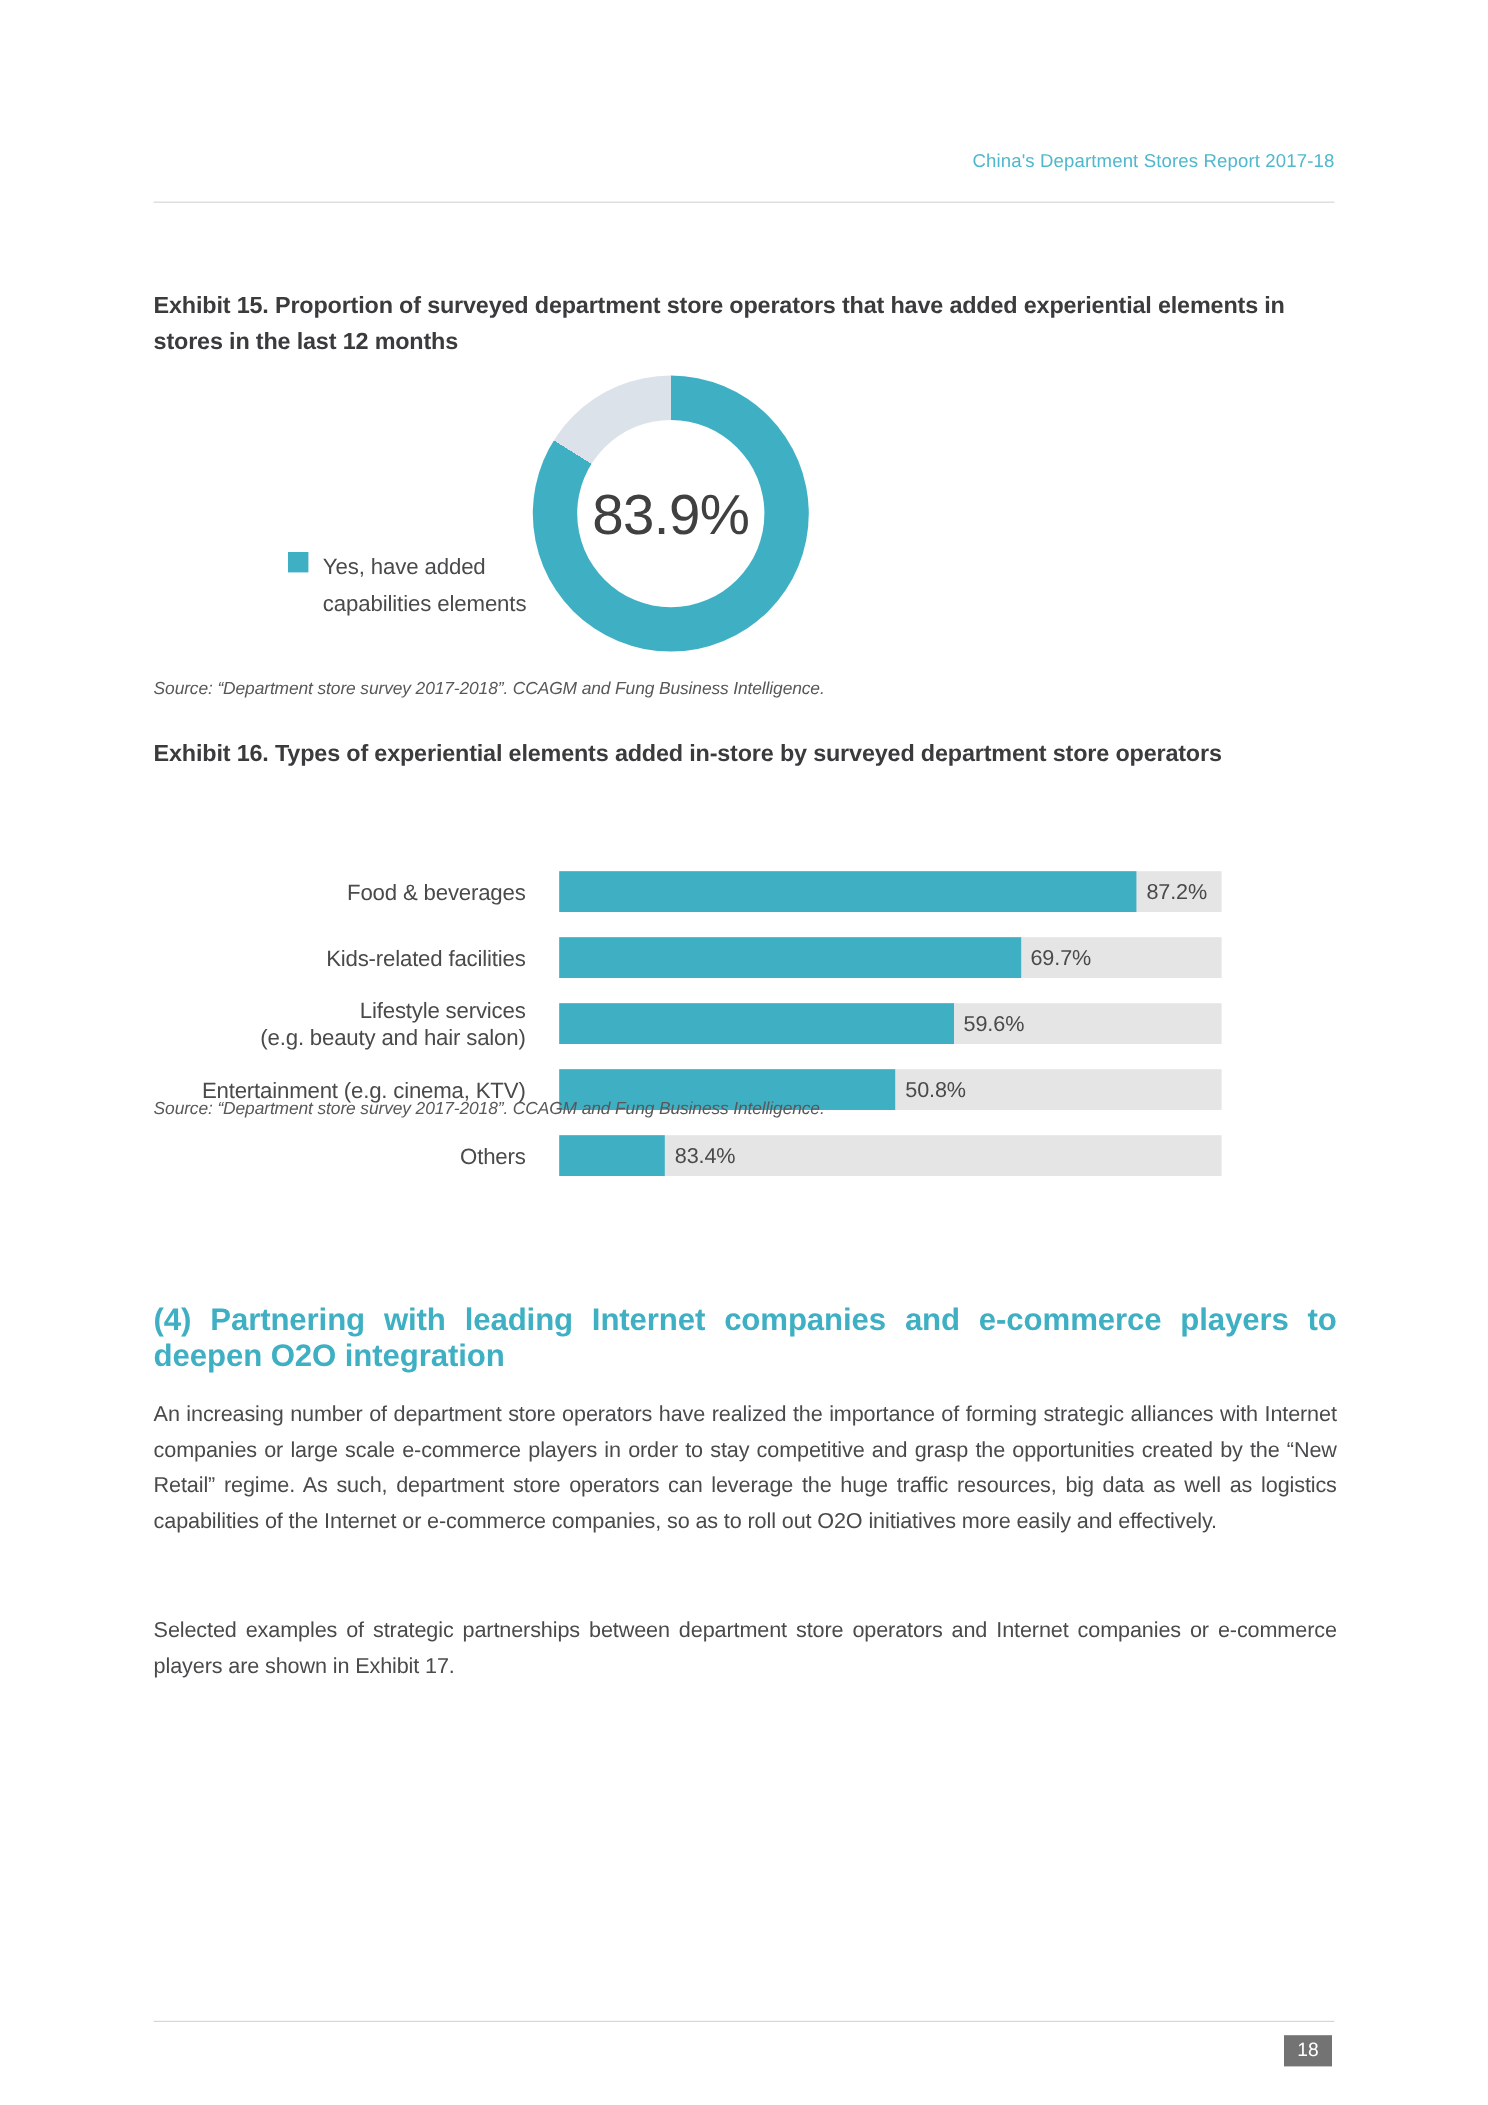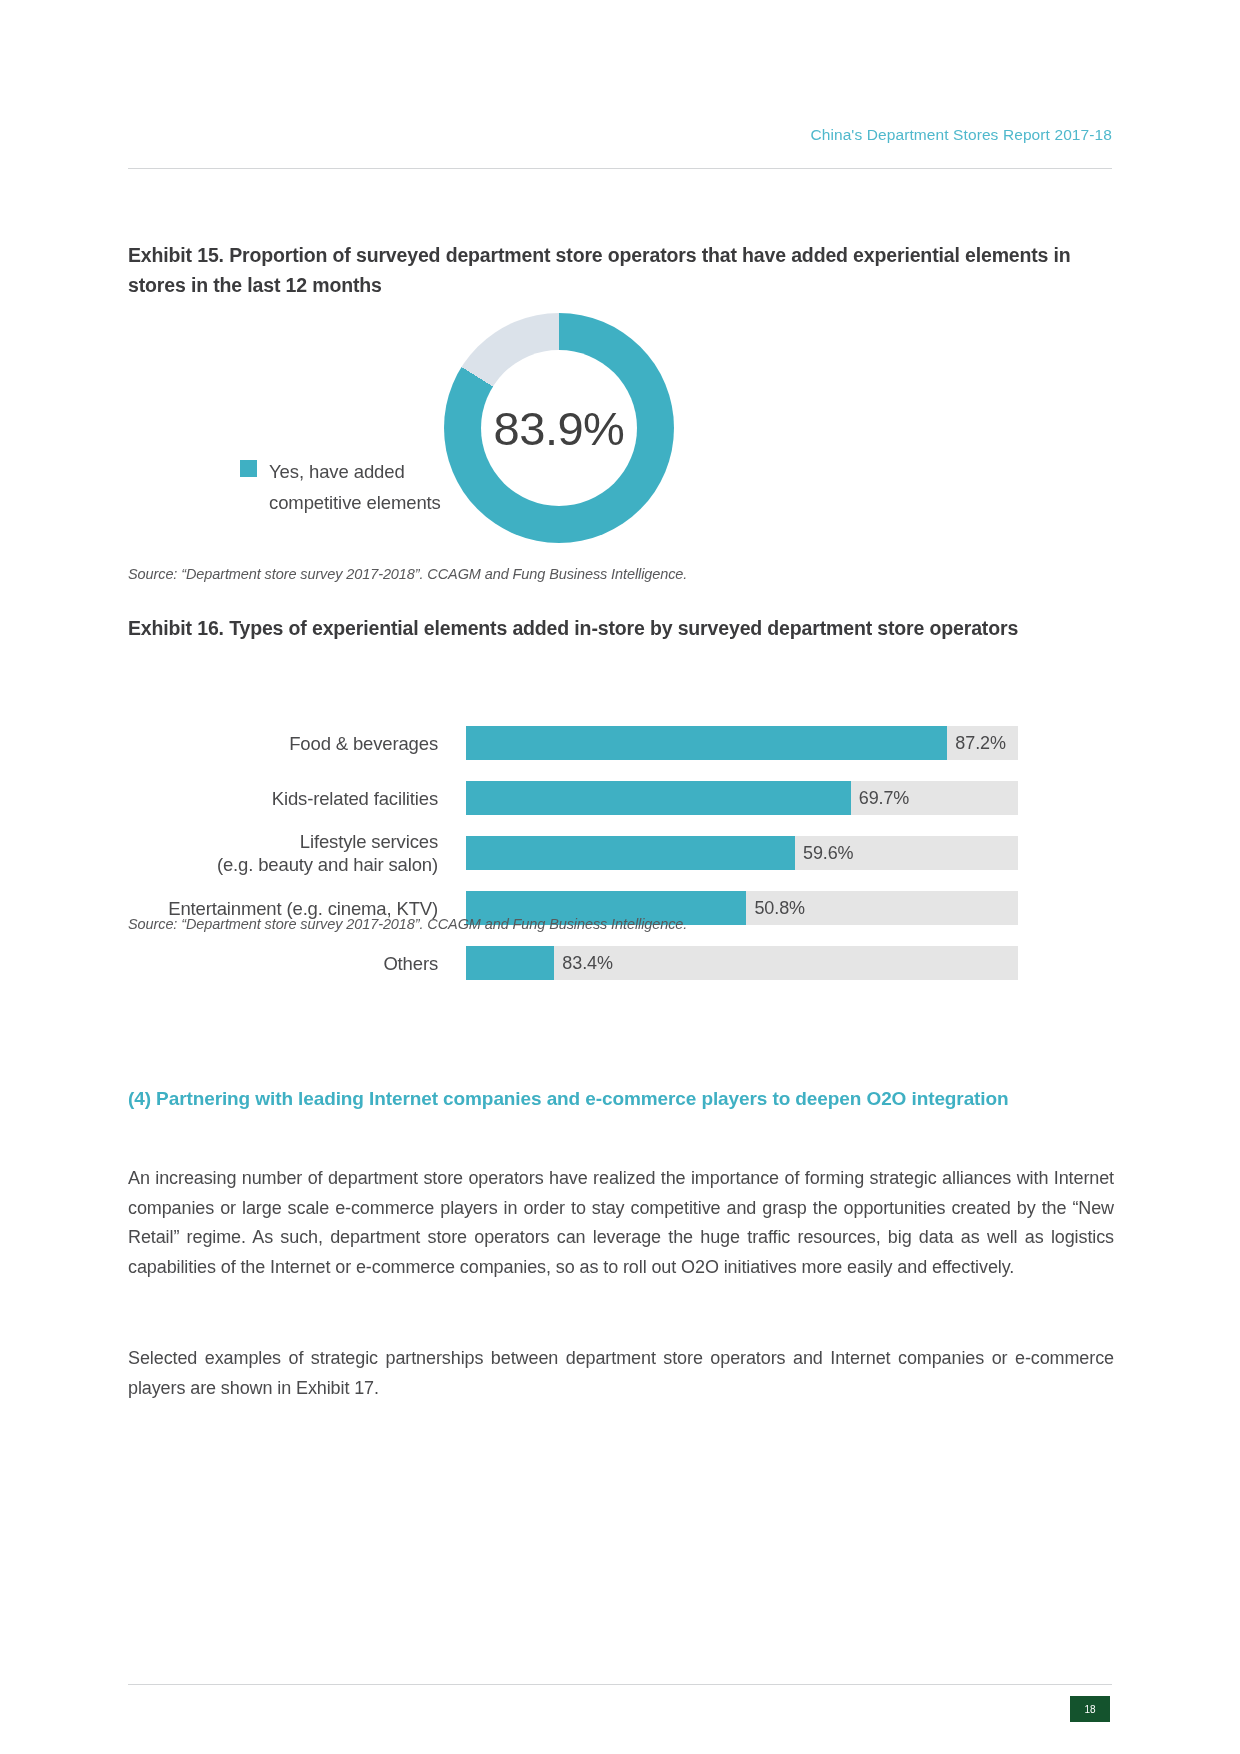--- a/index.html
+++ b/index.html
@@ -177,21 +177,21 @@
     letter-spacing: -0.1px;
   }
 
   
   .section-heading {
     position: absolute;
     left: 128px;
     top: 1068px;
     width: 986px;
     font-weight: bold;
-    font-size: 19px;
+    font-size: 26px;
     line-height: 30px;
     color: #3FB0C3;
     text-align: justify;
     letter-spacing: -0.1px;
   }
 
   
   .body-par {
     position: absolute;
     left: 128px;
@@ -213,23 +213,23 @@
     width: 984px;
     height: 1px;
     background: #d4d6d8;
   }
   .page-number {
     position: absolute;
     left: 1070px;
     top: 1680px;
     min-width: 40px;
     height: 26px;
-    background: #14532d;
+    background: #737373;
     color: #ffffff;
-    font-size: 10px;
+    font-size: 16px;
     display: flex;
     align-items: center;
     justify-content: center;
     padding: 0 6px;
     box-sizing: border-box;
   }
 </style>
 </head>
 <body>
 
@@ -244,21 +244,21 @@
 
   <div class="donut-wrap">
     <div class="donut" id="donut-ring" style="background: conic-gradient(rgb(63, 176, 195) 0deg, rgb(63, 176, 195) 302.04deg, rgb(219, 226, 234) 302.04deg, rgb(219, 226, 234) 360deg);"></div>
     <div class="donut-hole"></div>
     <div class="donut-center-label">83.9%</div>
   </div>
 
   <div class="donut-legend">
     <span class="legend-swatch"></span>
     <span class="legend-label">Yes, have added
-competitive elements</span>
+capabilities elements</span>
   </div>
 
   <div class="source-line" id="source1">Source: “Department store survey 2017-2018”. CCAGM and Fung Business Intelligence.</div>
 
   <div class="exhibit-title" id="exhibit16-title">Exhibit 16. Types of experiential elements added in-store by surveyed department store operators</div>
 
   <div class="barchart" id="barchart">
       <div class="bar-row">
         <div class="bar-label">Food &amp; beverages</div>
         <div class="bar-track">

